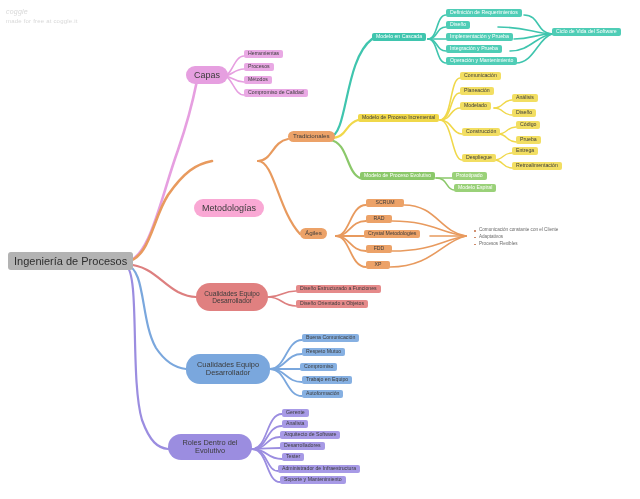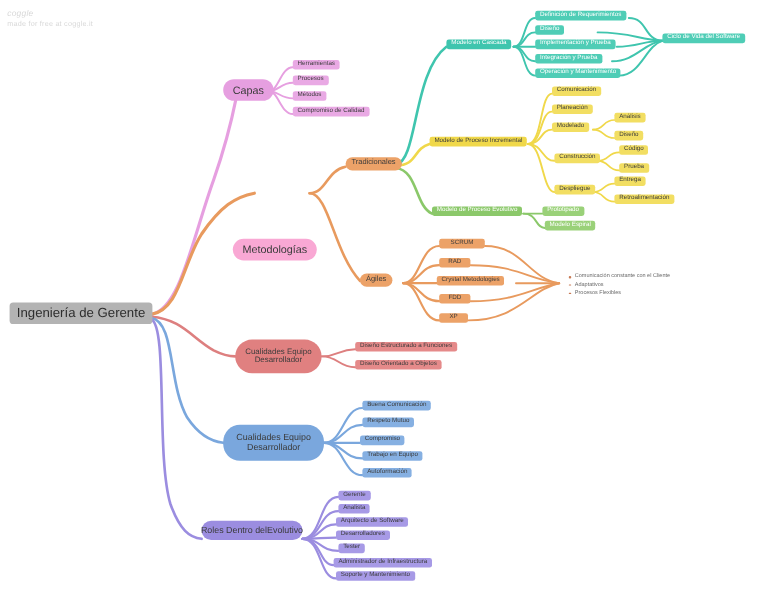--- a/index.html
+++ b/index.html
@@ -111,21 +111,21 @@
       <path d="M252,449 C268,449 266,414 282,414" stroke="#9b8de0" stroke-width="1.8"></path>
       <path d="M252,449 C268,449 266,426 282,426" stroke="#9b8de0" stroke-width="1.8"></path>
       <path d="M252,449 C268,449 266,437 280,437" stroke="#9b8de0" stroke-width="1.8"></path>
       <path d="M252,449 C268,449 266,448 280,448" stroke="#9b8de0" stroke-width="1.8"></path>
       <path d="M252,449 C268,449 266,459 282,459" stroke="#9b8de0" stroke-width="1.8"></path>
       <path d="M252,449 C268,449 266,471 278,471" stroke="#9b8de0" stroke-width="1.8"></path>
       <path d="M252,449 C268,449 266,482 280,482" stroke="#9b8de0" stroke-width="1.8"></path>
     </g>
   </svg>
 
-  <div class="node root" style="left:8px;top:252px;">Ingeniería de Gerente</div>
+  <div class="node root" style="left:8px;top:252px;">Ingeniería de Procesos</div>
 
   <div class="node big" style="left:186px;top:66px;background:#e69fe0;">Capas</div>
   <div class="node leaf" style="left:244px;top:50px;background:#e9a9e4;">Herramientas</div>
   <div class="node leaf" style="left:244px;top:63px;background:#e9a9e4;">Procesos</div>
   <div class="node leaf" style="left:244px;top:76px;background:#e9a9e4;">Métodos</div>
   <div class="node leaf" style="left:244px;top:89px;background:#e9a9e4;">Compromiso de Calidad</div>
 
   <div class="node big" style="left:194px;top:151px;background:#f9a8d4;margin-top:48px;">Metodologías</div>
   <div class="node mid" style="left:288px;top:131px;background:#eca268;">Tradicionales</div>
   <div class="node mid" style="left:300px;top:228px;background:#eca268;">Ágiles</div>
@@ -181,22 +181,22 @@
        flex-direction:column;font-size:7.4px;">
     <span>Cualidades Equipo</span>
     <span>Desarrollador</span>
   </div>
   <div class="node leaf" style="left:302px;top:334px;background:#86b0e2;">Buena Comunicación</div>
   <div class="node leaf" style="left:302px;top:348px;background:#86b0e2;">Respeto Mutuo</div>
   <div class="node leaf" style="left:300px;top:363px;background:#86b0e2;">Compromiso</div>
   <div class="node leaf" style="left:302px;top:376px;background:#86b0e2;">Trabajo en Equipo</div>
   <div class="node leaf" style="left:302px;top:390px;background:#86b0e2;">Autoformación</div>
 
-  <div class="node big" style="left:168px;top:434px;background:#9b8de0;width:84px;height:16px;
-       flex-direction:row;font-size:7.4px;text-align:center;">
+  <div class="node big" style="left:168px;top:434px;background:#9b8de0;width:84px;height:26px;
+       flex-direction:column;font-size:7.4px;text-align:center;">
     <span>Roles Dentro del</span>
     <span>Evolutivo</span>
   </div>
   <div class="node leaf" style="left:282px;top:409px;background:#a79ae6;">Gerente</div>
   <div class="node leaf" style="left:282px;top:420px;background:#a79ae6;">Analista</div>
   <div class="node leaf" style="left:280px;top:431px;background:#a79ae6;">Arquitecto de Software</div>
   <div class="node leaf" style="left:280px;top:442px;background:#a79ae6;">Desarrolladores</div>
   <div class="node leaf" style="left:282px;top:453px;background:#a79ae6;">Tester</div>
   <div class="node leaf" style="left:278px;top:465px;background:#a79ae6;">Administrador de Infraestructura</div>
   <div class="node leaf" style="left:280px;top:476px;background:#a79ae6;">Soporte y Mantenimiento</div>

